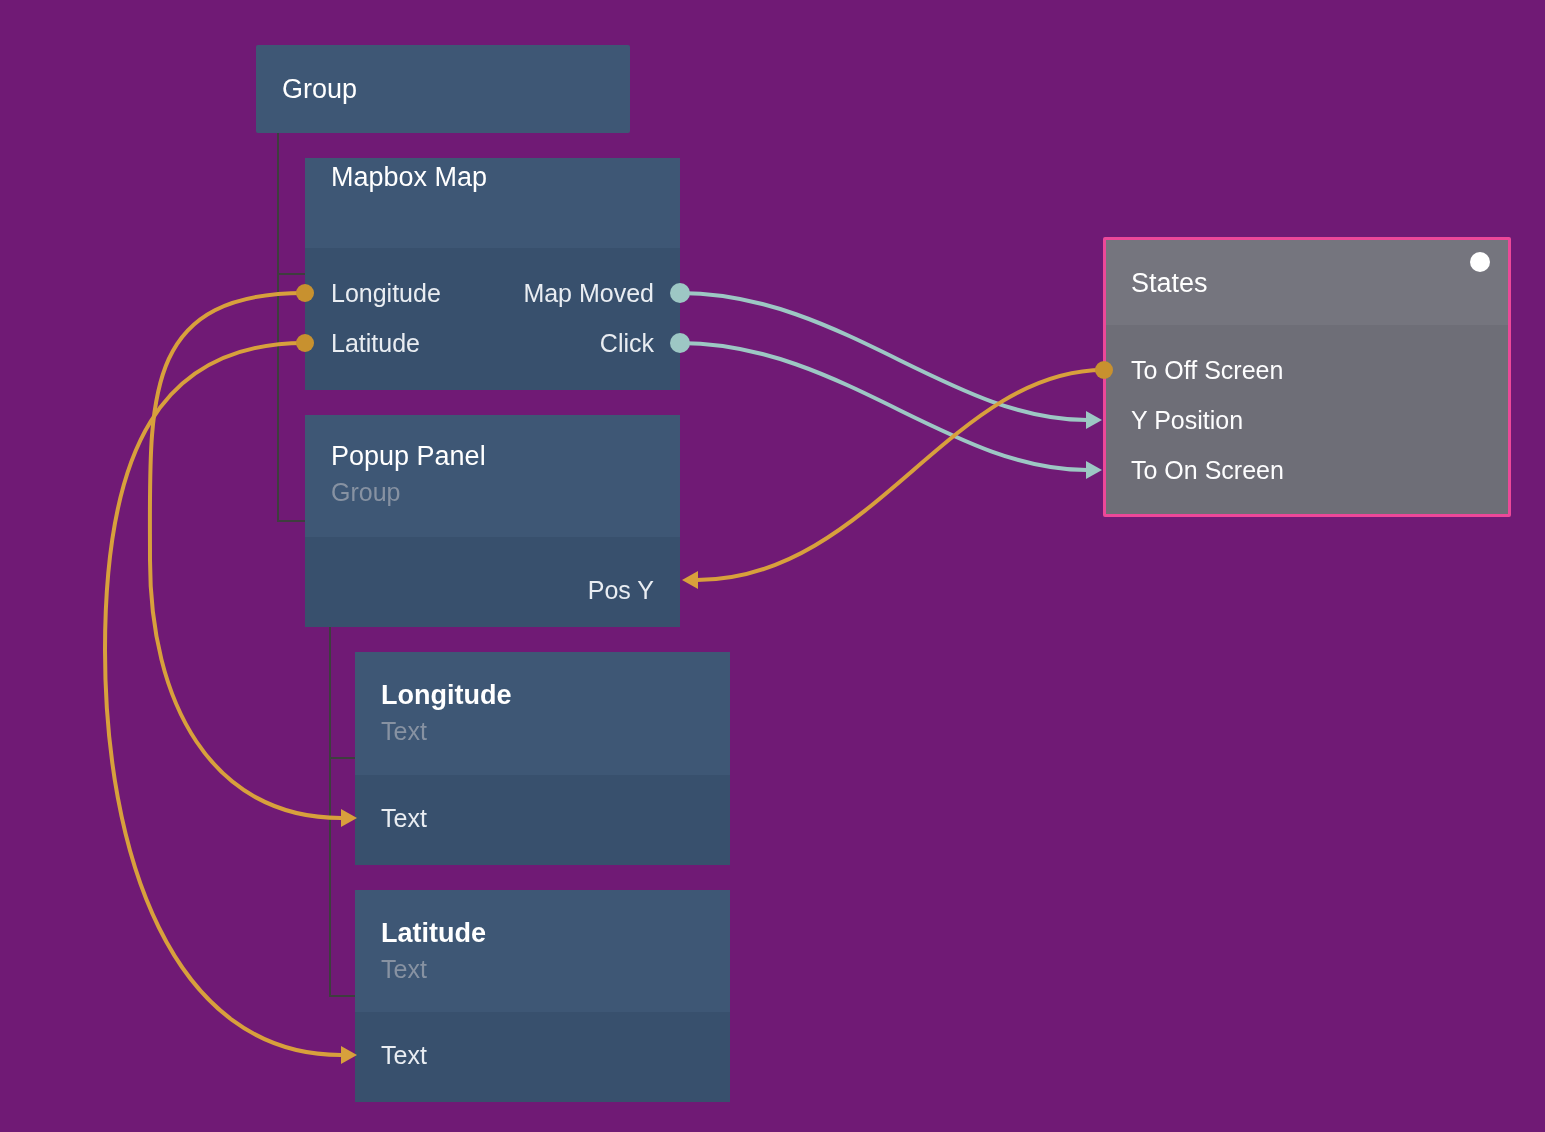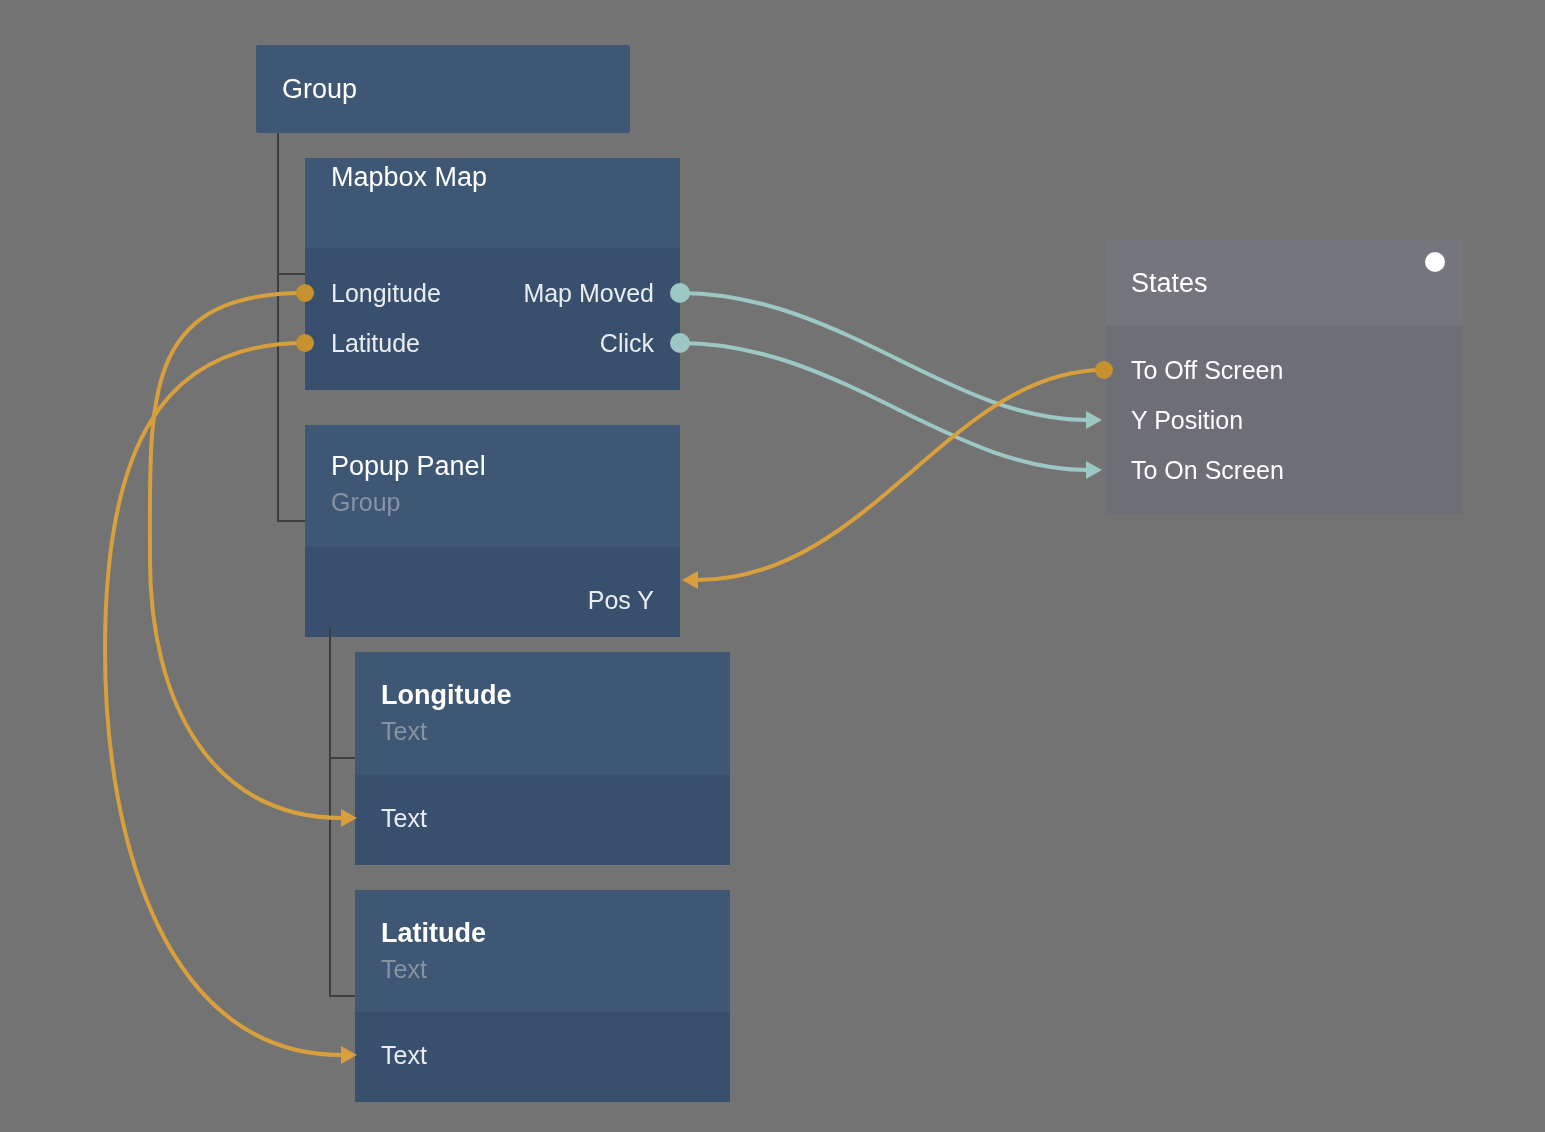--- a/index.html
+++ b/index.html
@@ -4,21 +4,21 @@
 <style>
   html, body {
     margin: 0;
     padding: 0;
     background: #1b1b1b;
   }
   .canvas {
     position: relative;
     width: 1545px;
     height: 1132px;
-    background: #737373;
+    background: #701a75;
     overflow: hidden;
     font-family: "Liberation Sans", "DejaVu Sans", sans-serif;
   }
   .node {
     position: absolute;
     border-radius: 2px;
     box-sizing: border-box;
   }
   .node-header { box-sizing: border-box; }
   .node-body   { box-sizing: border-box; }
@@ -62,37 +62,37 @@
     padding-left: 26px;
   }
 
   
   #node-mapbox { left: 305px; top: 158px; width: 375px; height: 232px; }
   #node-mapbox .node-header { height: 90px; display: flex; padding-left: 26px; }
   #node-mapbox .node-body   { height: 142px; padding-top: 20px; }
 
   
   #node-popup { left: 305px; top: 415px; width: 375px; height: 212px; }
-  #node-popup .node-header { height: 122px; padding: 22px 26px 0 26px; margin-top: 10px; }
+  #node-popup .node-header { height: 122px; padding: 22px 26px 0 26px; }
   #node-popup .node-body   { height: 90px; padding-top: 18px; }
 
   
   #node-longitude { left: 355px; top: 652px; width: 375px; height: 213px; }
   #node-longitude .node-header { height: 123px; padding: 24px 26px 0 26px; }
   #node-longitude .node-body   { height: 90px; padding-top: 18px; }
 
   
   #node-latitude { left: 355px; top: 890px; width: 375px; height: 212px; }
   #node-latitude .node-header { height: 122px; padding: 24px 26px 0 26px; }
   #node-latitude .node-body   { height: 90px; padding-top: 18px; }
 
   
   #node-states {
-    left: 1103px; top: 237px; width: 363px; height: 280px;
-    border: 3px solid #737373;
+    left: 1103px; top: 237px; width: 408px; height: 280px;
+    border: 3px solid #ec4899;
   }
   #node-states .node-header {
     height: 85px; background: #75757e;
     display: flex; align-items: center;
     padding-left: 25px;
     position: relative;
   }
   #node-states .node-body { height: 189px; background: #6e6e77; padding-top: 20px; }
   #node-states .port-row { padding: 0 25px; justify-content: flex-start; }
   #node-states .port-label { color: #fdfdfe; }

